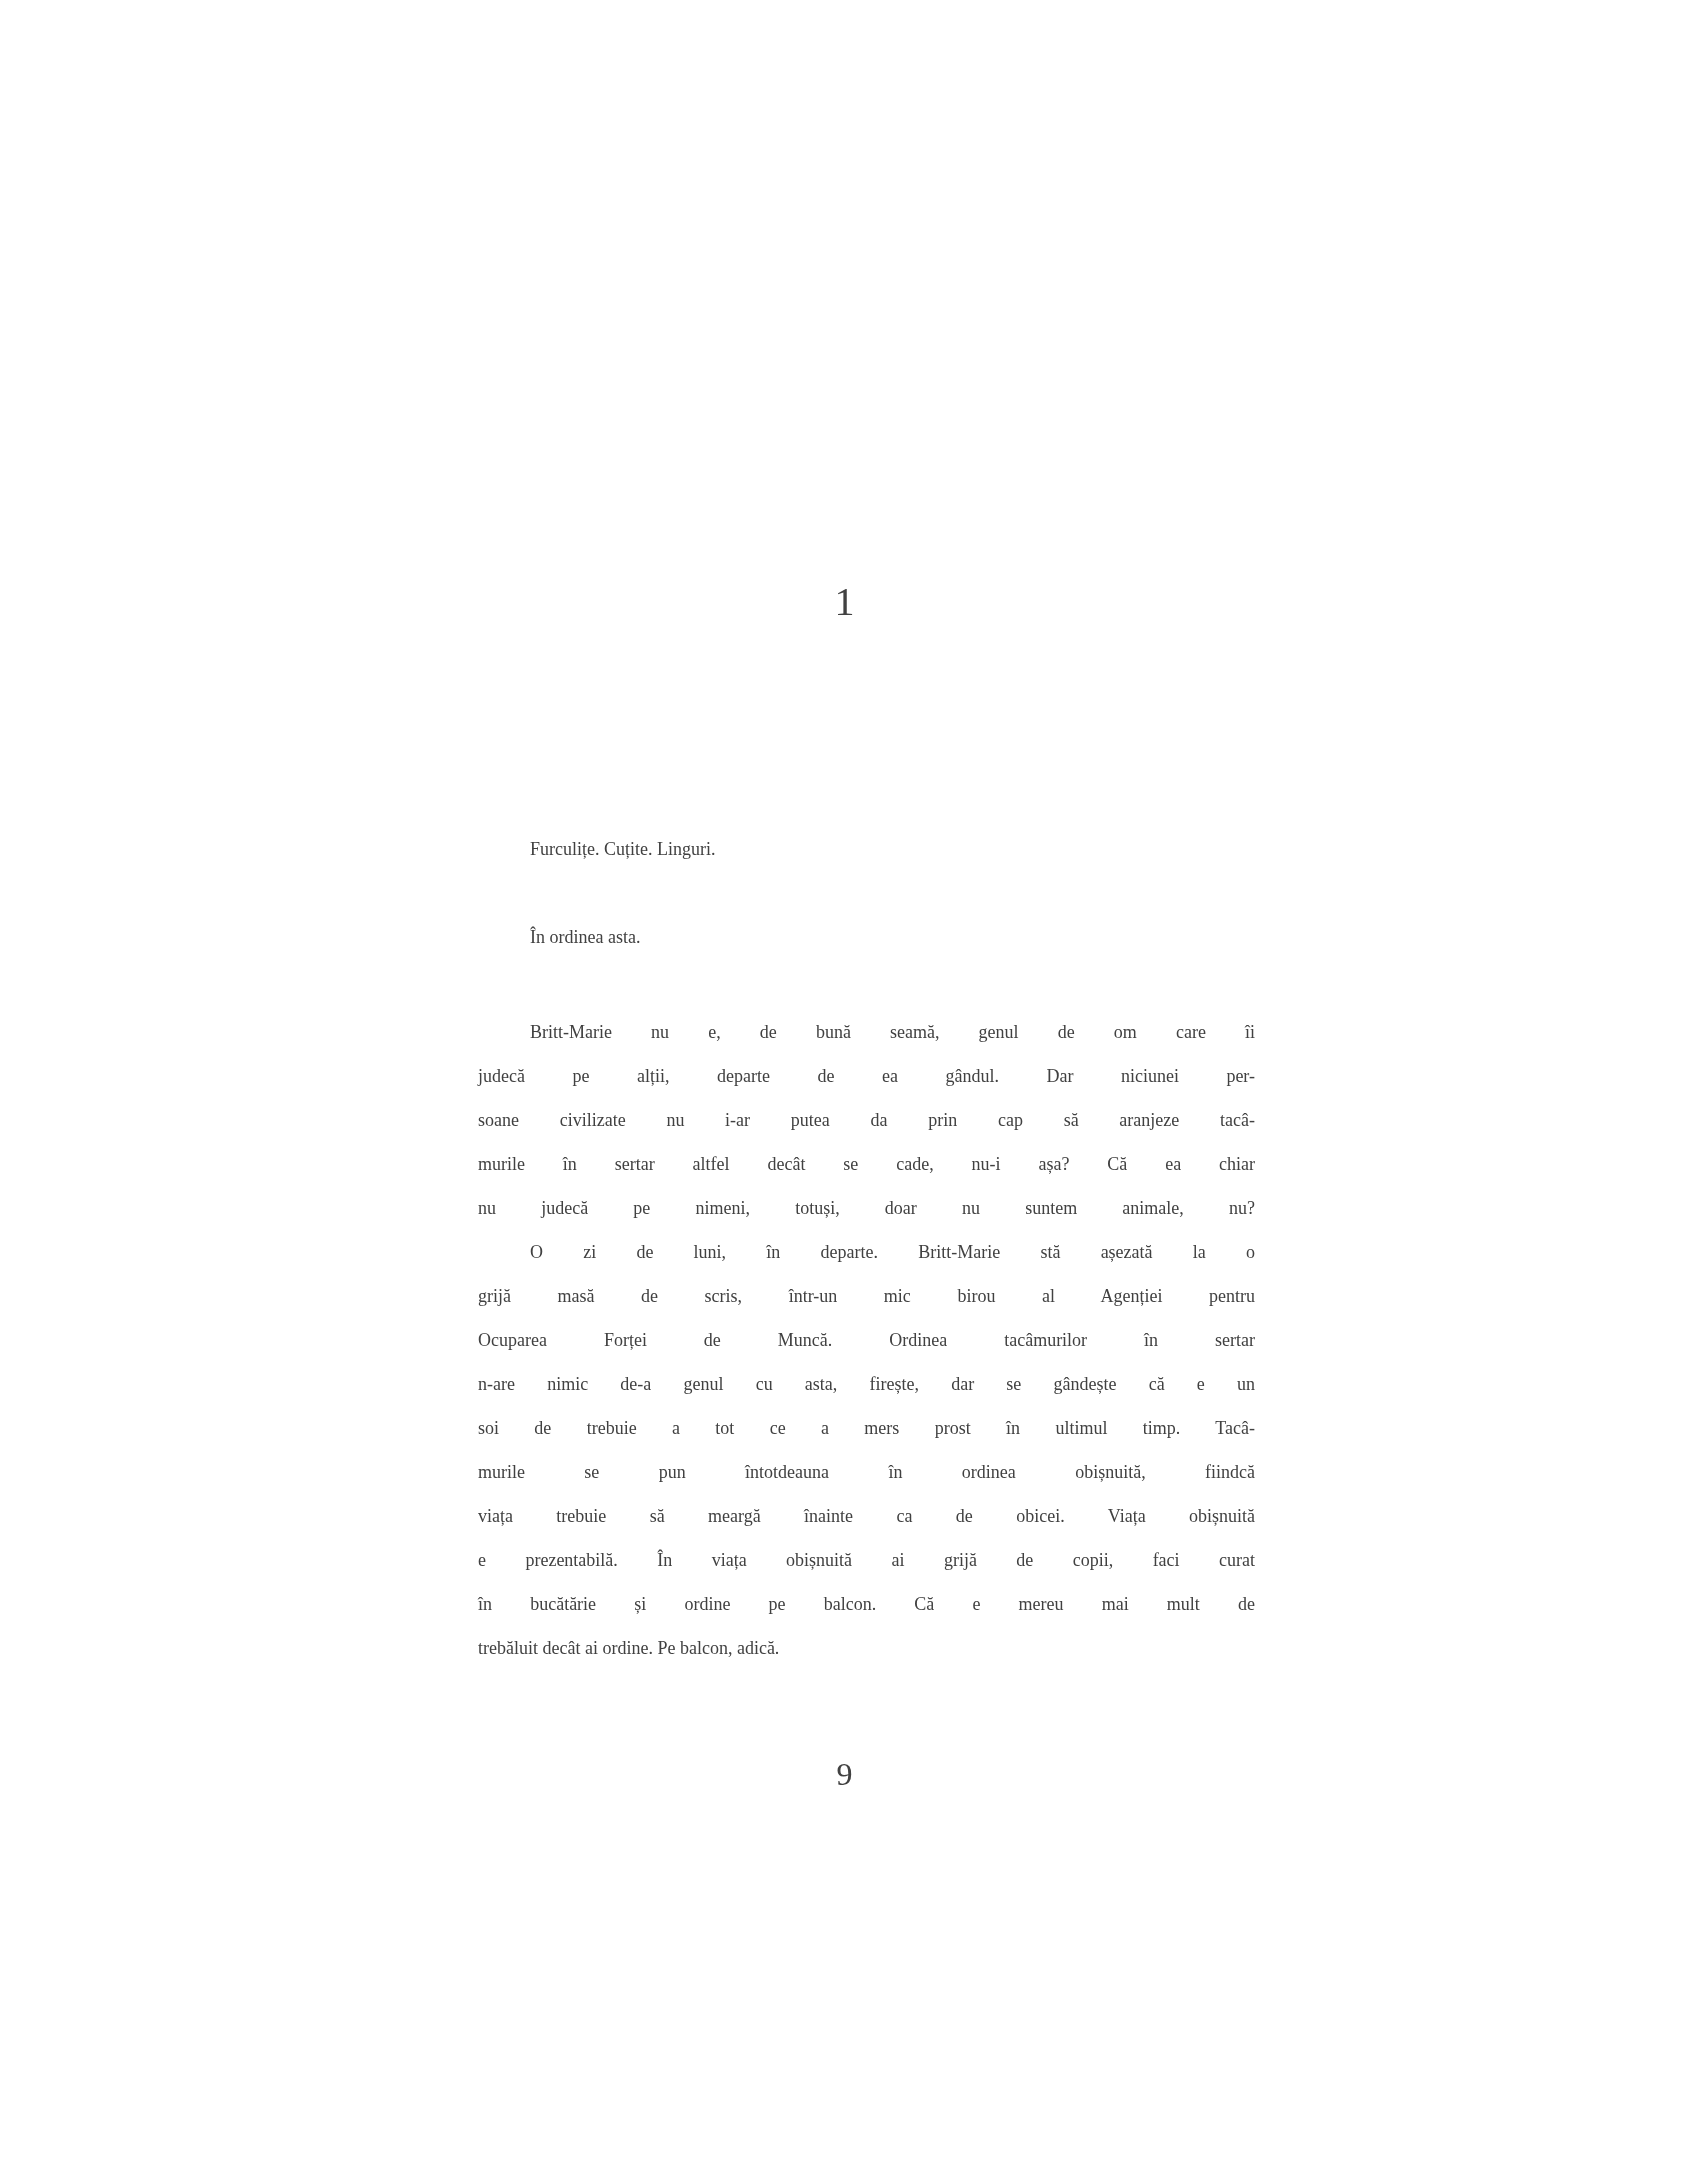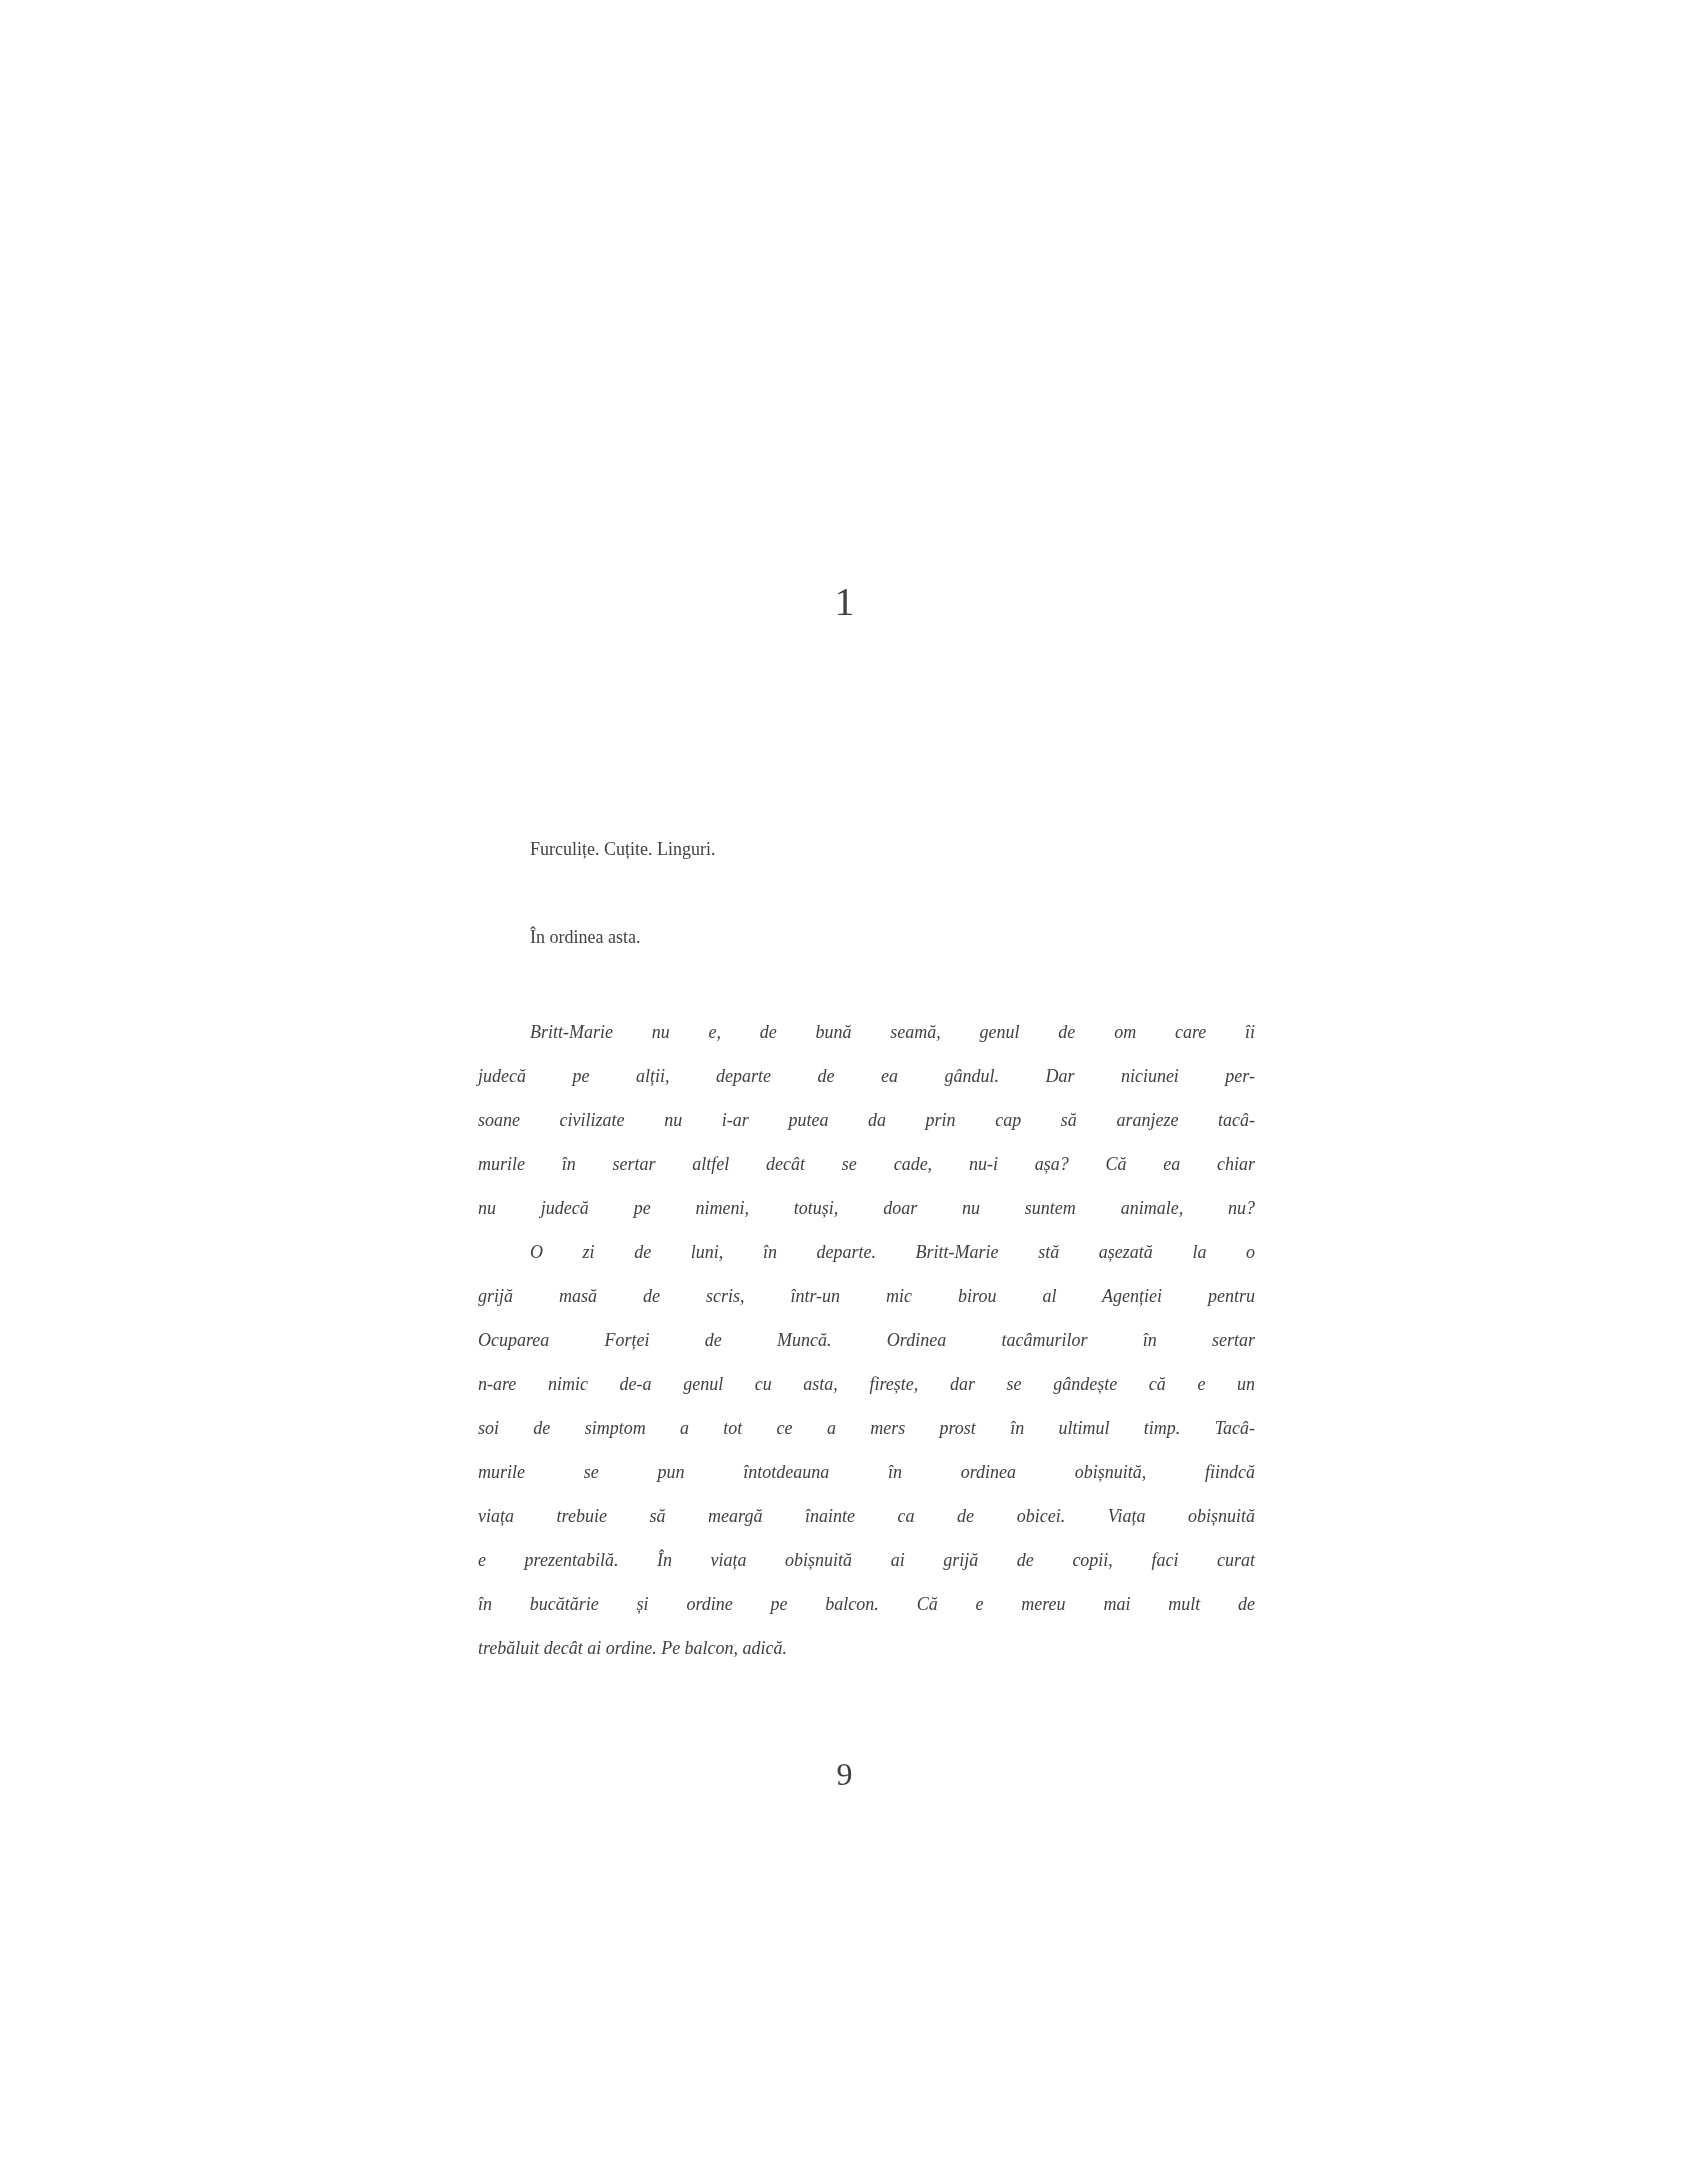--- a/index.html
+++ b/index.html
@@ -28,21 +28,21 @@
   }
   .para {
     position: absolute;
     left: 478px;
     width: 777px;
     font-size: 18px;
     line-height: 44px;
   }
   .para-1 { top: 827px; }
   .para-2 { top: 915px; }
-  .para-3 { top: 1010px; font-style: italic; }
+  .para-3 { top: 1010px; }
   .line {
     text-align: justify;
     text-align-last: justify;
   }
   .line.left-last {
     text-align-last: left;
   }
   .line.indent {
     padding-left: 52px;
   }
@@ -74,21 +74,21 @@
   <div class="para para-3">
     <div class="line indent">Britt-Marie nu e, de bună seamă, genul de om care îi</div>
     <div class="line">judecă pe alții, departe de ea gândul. Dar niciunei per-</div>
     <div class="line">soane civilizate nu i-ar putea da prin cap să aranjeze tacâ-</div>
     <div class="line">murile în sertar altfel decât se cade, nu-i așa? Că ea chiar</div>
     <div class="line">nu judecă pe nimeni, totuși, doar nu suntem animale, nu?</div>
     <div class="line indent">O zi de luni, în departe. Britt-Marie stă așezată la o</div>
     <div class="line">grijă masă de scris, într-un mic birou al Agenției pentru</div>
     <div class="line">Ocuparea Forței de Muncă. Ordinea tacâmurilor în sertar</div>
     <div class="line">n-are nimic de-a genul cu asta, firește, dar se gândește că e un</div>
-    <div class="line">soi de simptom a tot ce a mers prost în ultimul timp. Tacâ-</div>
+    <div class="line">soi de trebuie a tot ce a mers prost în ultimul timp. Tacâ-</div>
     <div class="line">murile se pun întotdeauna în ordinea obișnuită, fiindcă</div>
     <div class="line">viața trebuie să meargă înainte ca de obicei. Viața obișnuită</div>
     <div class="line">e prezentabilă. În viața obișnuită ai grijă de copii, faci curat</div>
     <div class="line">în bucătărie și ordine pe balcon. Că e mereu mai mult de</div>
     <div class="line left-last">trebăluit decât ai ordine. Pe balcon, adică.</div>
   </div>
 
   <div class="folio">9</div>
 
 </div>

